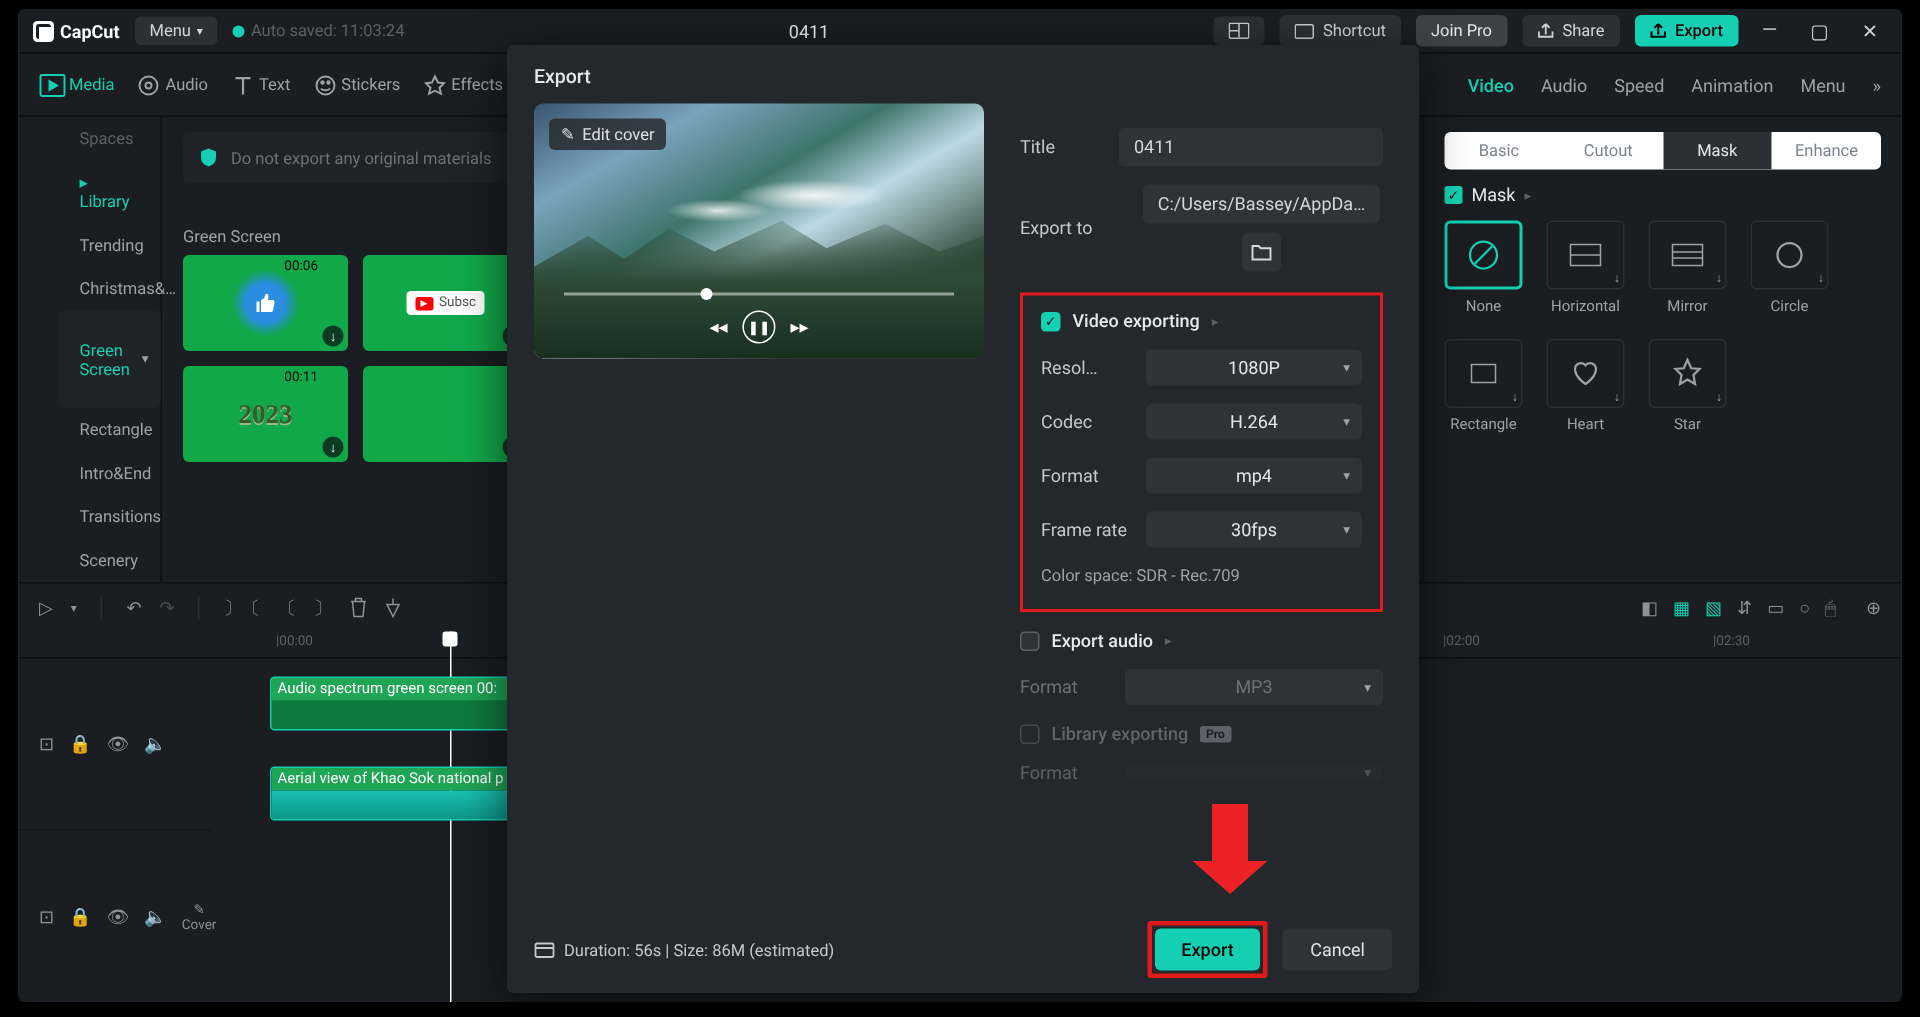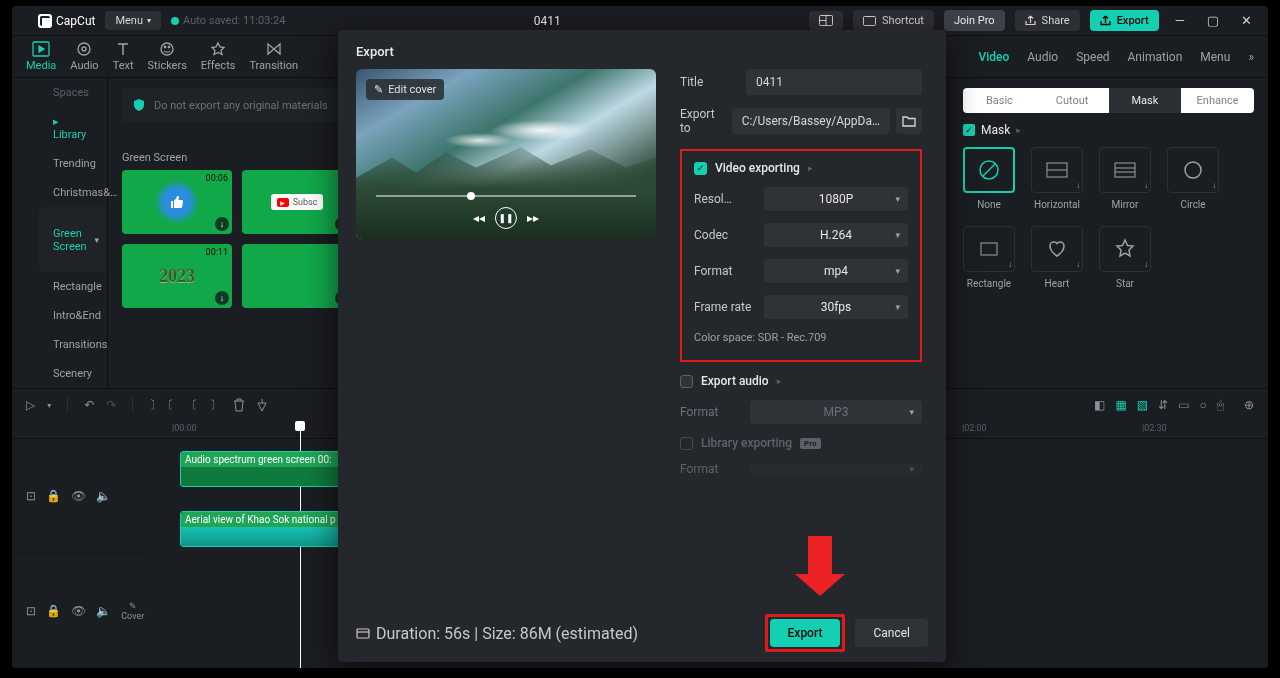--- a/index.html
+++ b/index.html
@@ -1,53 +1,53 @@
 <!DOCTYPE html>
 <html><head>
 <meta charset="utf-8">
 <style>
 * { margin:0; padding:0; box-sizing:border-box; font-family:-apple-system,BlinkMacSystemFont,"Segoe UI",Roboto,sans-serif; }
 body { background:#000; color:#c4c4c4; font-size:12px; width:1280px; height:678px; overflow:hidden; position:relative; }
 .app { position:absolute; left:12px; top:6px; right:12px; bottom:10px; background:#1a1d21; border-radius:4px; display:flex; flex-direction:column; }
 
 .topbar { height:30px; display:flex; align-items:center; padding:0 10px; gap:10px; border-bottom:1px solid #0e0f11; }
-.logo { display:flex; align-items:center; gap:4px; font-weight:normal; color:#fff; font-size:12px;margin-left:16px; }
+.logo { display:flex; align-items:center; gap:4px; font-weight:bold; color:#fff; font-size:12px; }
 .logo-icon { width:14px; height:14px; background:#fff; border-radius:3px; position:relative; }
 .logo-icon::after{content:"";position:absolute;inset:2px;border:2px solid #1a1d21;border-radius:2px;border-right:none;border-bottom:none;}
 .menu-btn { background:#2c2f33; color:#d5d5d5; padding:3px 10px; border-radius:4px; display:flex; align-items:center; gap:4px; font-size:11px; }
 .auto-save { color:#5a6169; font-size:11px; display:flex; align-items:center; gap:4px; }
 .auto-save .dot{width:8px;height:8px;border-radius:50%;background:#14cfb1;}
 .topbar .center { flex:1; text-align:center; color:#e8e8e8; font-size:12px; }
 .topbtn { background:#2c2f33; color:#d5d5d5; padding:4px 10px; border-radius:4px; display:flex; align-items:center; gap:6px; font-size:11px; }
 .topbtn.accent { background:#14cfb1; color:#0a0a0a; font-weight:500; }
 .win-ctrl { color:#cfcfcf; font-size:13px; padding:2px 6px; }
 
 .ribbon { height:42px; display:flex; align-items:center; padding:0 14px; gap:14px; border-bottom:1px solid #0e0f11; }
-.ribbon-tab { display:flex; flex-direction:column; align-items:center; gap:2px; font-size:11px; color:#9ea2a8; }
+.ribbon-tab { display:flex; flex-direction:row; align-items:center; gap:2px; font-size:11px; color:#9ea2a8; }
 .ribbon-tab.active { color:#14cfb1; }
 .ribbon-tab .ic{width:18px;height:16px;}
 .ribbon-spacer{flex:1;}
 .right-tabs { display:flex; gap:18px; align-items:center; font-size:12px; }
 .right-tabs .rt{color:#9ea2a8;}
 .right-tabs .rt.active{color:#14cfb1;font-weight:500;}
 
 .content { flex:1; display:flex; min-height:0; }
 .left-col { width:96px; border-right:1px solid #0e0f11; display:flex; flex-direction:column;padding-left:27px; }
 .left-col .li{ padding:8px 14px; font-size:11px; color:#9ea2a8; }
 .left-col .li.section{color:#5a6169;}
 .left-col .li.lib{color:#14cfb1;}
 .left-col .li.sel{color:#14cfb1; background:#1f2327;}
 .media-panel { flex:1; display:flex; flex-direction:column; min-width:0; position:relative;}
 .banner { margin:10px 14px 0; height:34px; background:#1f2327; border-radius:4px; display:flex; align-items:center; padding:0 10px; gap:8px; color:#6b7178; font-size:11px;}
 .banner .shield{width:14px;height:14px;color:#14cfb1;}
 .scroll-hint{color:#444a52;font-size:11px;text-align:center;margin:4px 0;}
 .media-group-title{color:#9ea2a8;font-size:11px;margin:8px 14px 6px;}
 .thumbs{display:flex;gap:10px;padding:0 14px;}
 .thumb{width:110px;height:64px;background:#11a84a;border-radius:4px;position:relative;}
-.thumb .dur{position:absolute;top:3px;right:4px;font-size:9px;color:#0a0a0a;text-align:right;}
+.thumb .dur{position:absolute;top:3px;right:20px;font-size:9px;color:#0a0a0a;text-align:right;}
 .thumb .dl{position:absolute;bottom:3px;right:3px;width:14px;height:14px;border-radius:50%;background:#0d3a22;color:#dff;display:flex;align-items:center;justify-content:center;font-size:9px;}
 .right-panel{width:320px;border-left:1px solid #0e0f11;padding:10px 14px;display:flex;flex-direction:column;gap:10px;}
 .sub-tabs{display:flex;gap:0;background:#ffffff;border-radius:4px;overflow:hidden;font-size:11px;}
 .sub-tabs .st{flex:1;text-align:center;padding:6px 0;color:#7d838b;}
 .sub-tabs .st.active{background:#2c2f33;color:#e8e8e8;}
 .mask-check{display:flex;align-items:center;gap:6px;font-size:12px;color:#e8e8e8;}
 .mask-check .cb{width:12px;height:12px;border-radius:2px;background:#14cfb1;display:flex;align-items:center;justify-content:center;color:#0a0a0a;font-size:9px;}
 .mask-grid{display:flex;flex-wrap:wrap;gap:16px;}
 .mask-item{display:flex;flex-direction:column;align-items:center;gap:6px;font-size:10px;color:#9ea2a8;}
 .mask-box{width:52px;height:46px;border:1px solid #2c2f33;border-radius:4px;display:flex;align-items:center;justify-content:center;color:#9ea2a8;position:relative;}
@@ -78,45 +78,45 @@
 .modal-body{flex:1;display:flex;padding:0 18px;gap:24px;min-height:0;}
 .preview-col{width:300px;}
 .preview{width:300px;height:170px;border-radius:6px;background:linear-gradient(150deg,#3a5470 0%,#7aa3bd 20%,#3d756c 40%,#bdd9e4 55%,#2d4737 80%);position:relative;overflow:hidden;}
 .preview .mountain{position:absolute;bottom:0;left:0;right:0;height:60%;background:linear-gradient(to top,#1a2e20,#2d4a36 50%,transparent);clip-path:polygon(0 100%,0 40%,12% 20%,20% 35%,30% 15%,40% 30%,55% 10%,65% 28%,78% 12%,90% 30%,100% 20%,100% 100%);}
 .preview .clouds{position:absolute;top:20%;left:20%;right:10%;height:40%;background:radial-gradient(ellipse 40% 25% at 60% 40%,rgba(255,255,255,.9),transparent 60%),radial-gradient(ellipse 30% 20% at 30% 55%,rgba(255,255,255,.8),transparent 55%);}
 .edit-cover{position:absolute;top:10px;left:10px;background:rgba(40,44,48,.85);color:#e0e3e6;font-size:11px;padding:4px 8px;border-radius:4px;display:flex;align-items:center;gap:5px;}
 .pv-controls{position:absolute;bottom:10px;left:50%;transform:translateX(-50%);display:flex;align-items:center;gap:10px;color:#fff;}
 .pv-controls .circ{width:22px;height:22px;border:1.5px solid #fff;border-radius:50%;display:flex;align-items:center;justify-content:center;font-size:9px;}
 .pv-track{position:absolute;bottom:42px;left:20px;right:20px;height:2px;background:rgba(255,255,255,.5);}
 .pv-track .dot{position:absolute;left:35%;top:-3px;width:8px;height:8px;border-radius:50%;background:#fff;}
-.form-col{flex:1;display:flex;flex-direction:column;gap:12px;padding-right:6px;overflow:hidden;}
+.form-col{flex:1;display:flex;flex-direction:column;gap:12px;padding-right:6px;overflow:hidden;margin-top:16px;}
 .frow{display:flex;align-items:center;gap:10px;}
 .frow .lab{width:70px;color:#c5c8cc;font-size:12px;}
 .input{flex:1;background:#2f3338;border-radius:4px;padding:6px 10px;color:#d5d7da;font-size:12px;border:none;}
-.export-to-row{display:flex;align-items:center;gap:6px;}
+.export-to-row{display:flex;align-items:center;gap:6px;flex-direction:column;}
 .pathbox{flex:1;background:#2f3338;border-radius:4px;padding:6px 10px;color:#d5d7da;font-size:12px;white-space:nowrap;overflow:hidden;text-overflow:ellipsis;}
 .folder-btn{width:26px;height:26px;background:#2f3338;border-radius:4px;display:flex;align-items:center;justify-content:center;color:#d5d7da;}
 .red-box{border:2px solid #e11b1b;padding:10px 12px 16px;margin-top:2px;display:flex;flex-direction:column;gap:12px;}
 .check-row{display:flex;align-items:center;gap:8px;font-size:12px;color:#e8e8e8;font-weight:500;}
 .check-row .cb{width:13px;height:13px;border-radius:3px;background:#14cfb1;display:flex;align-items:center;justify-content:center;color:#1a1d21;font-size:9px;}
 .check-row.off .cb{background:#2f3338;border:1.5px solid #5a6169;}
 .check-row.disabled{color:#5f656c;}
 .check-row.disabled .cb{background:transparent;border:1.5px solid #444a52;}
 .srow{display:flex;align-items:center;}
 .srow .lab{width:70px;color:#c5c8cc;font-size:12px;}
 .sel{flex:1;background:#2f3338;border-radius:4px;padding:5px 10px;color:#e5e5e5;font-size:12px;display:flex;align-items:center;justify-content:center;position:relative;}
 .sel::after{content:"▾";position:absolute;right:8px;color:#9ea2a8;font-size:9px;}
 .sel.dis{color:#6b7178;}
 .colorspace{font-size:11px;color:#9ea2a8;}
 .pro-badge{background:#5a6169;color:#1a1d21;font-size:8px;padding:1px 4px;border-radius:2px;font-weight:bold;}
 .arrow-down{position:absolute;left:795px;top:536px;width:50px;height:58px;}
 .arrow-down .shaft{width:24px;height:38px;background:#ed2224;margin:0 auto;}
 .arrow-down .head{width:0;height:0;border-left:25px solid transparent;border-right:25px solid transparent;border-top:22px solid #ed2224;margin:0 auto;}
 .modal-foot{height:58px;border-top:0;display:flex;align-items:center;padding:0 18px;gap:10px;}
-.foot-left{display:flex;align-items:center;gap:6px;color:#c5c8cc;font-size:16px;}
+.foot-left{display:flex;align-items:center;gap:6px;color:#c5c8cc;font-size:11px;}
 .foot-spacer{flex:1;}
 .btn{padding:7px 18px;border-radius:4px;font-size:12px;}
 .btn.cancel{background:#2f3338;color:#e0e3e6;}
 .btn.export{background:#14cfb1;color:#0a0a0a;font-weight:500;}
 .export-highlight{border:3px solid #e11b1b;padding:2px;border-radius:2px;}
 svg{display:block;}
 </style>
 </head>
 <body>
 
@@ -384,21 +384,21 @@
         <span style="color:#14cfb1;">▧</span>
         <span>⇵</span>
         <span>▭</span>
         <span>○</span>
         <span>🖱</span>
         <span style="flex:1;"></span>
         <span>⊕</span>
       </div>
     </div>
     <div class="tl-ruler">
-      <span class="tl-time" style="left:160px;">|00:00</span>
+      <span class="tl-time" style="left:172px;">|00:00</span>
       <span class="tl-time" style="left:950px;">|02:00</span>
       <span class="tl-time" style="left:1130px;">|02:30</span>
       <div class="tl-marker" style="left:288px;"></div>
     </div>
     <div class="tracks">
       <div class="track-gutter">
         <div class="track-row">
           <span>⊡</span>
           <span>🔒</span>
           <span>👁</span>

